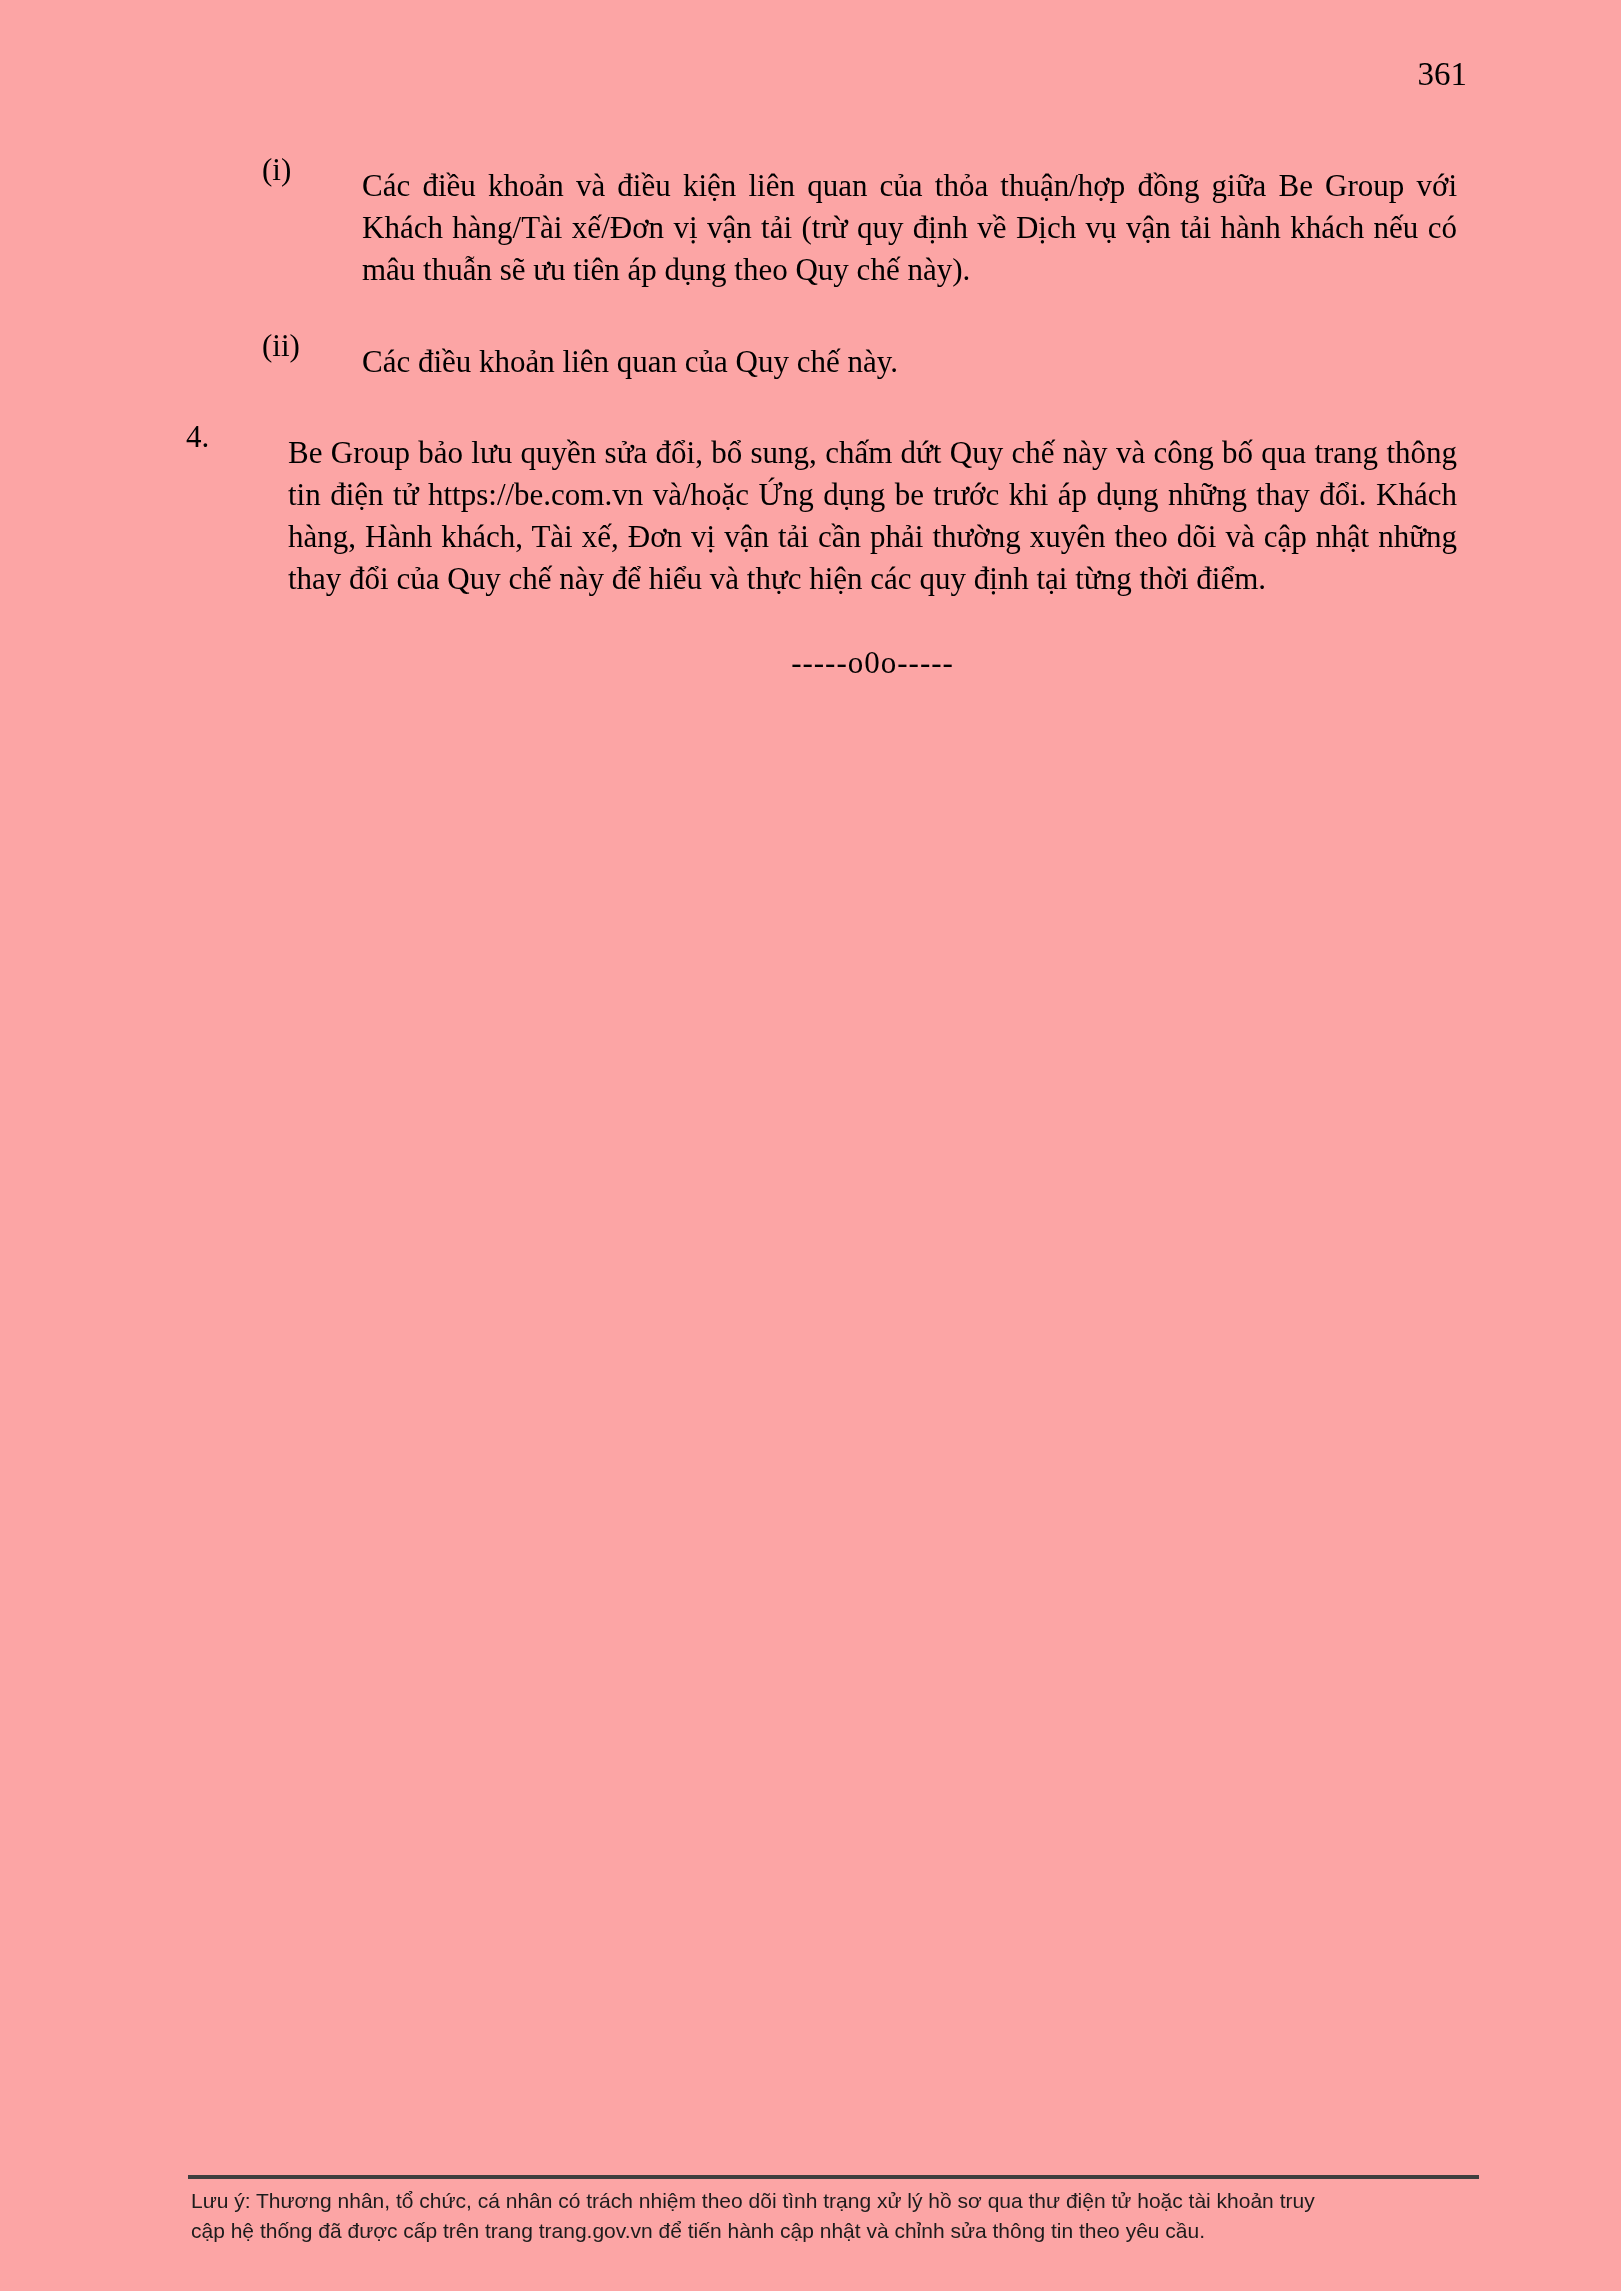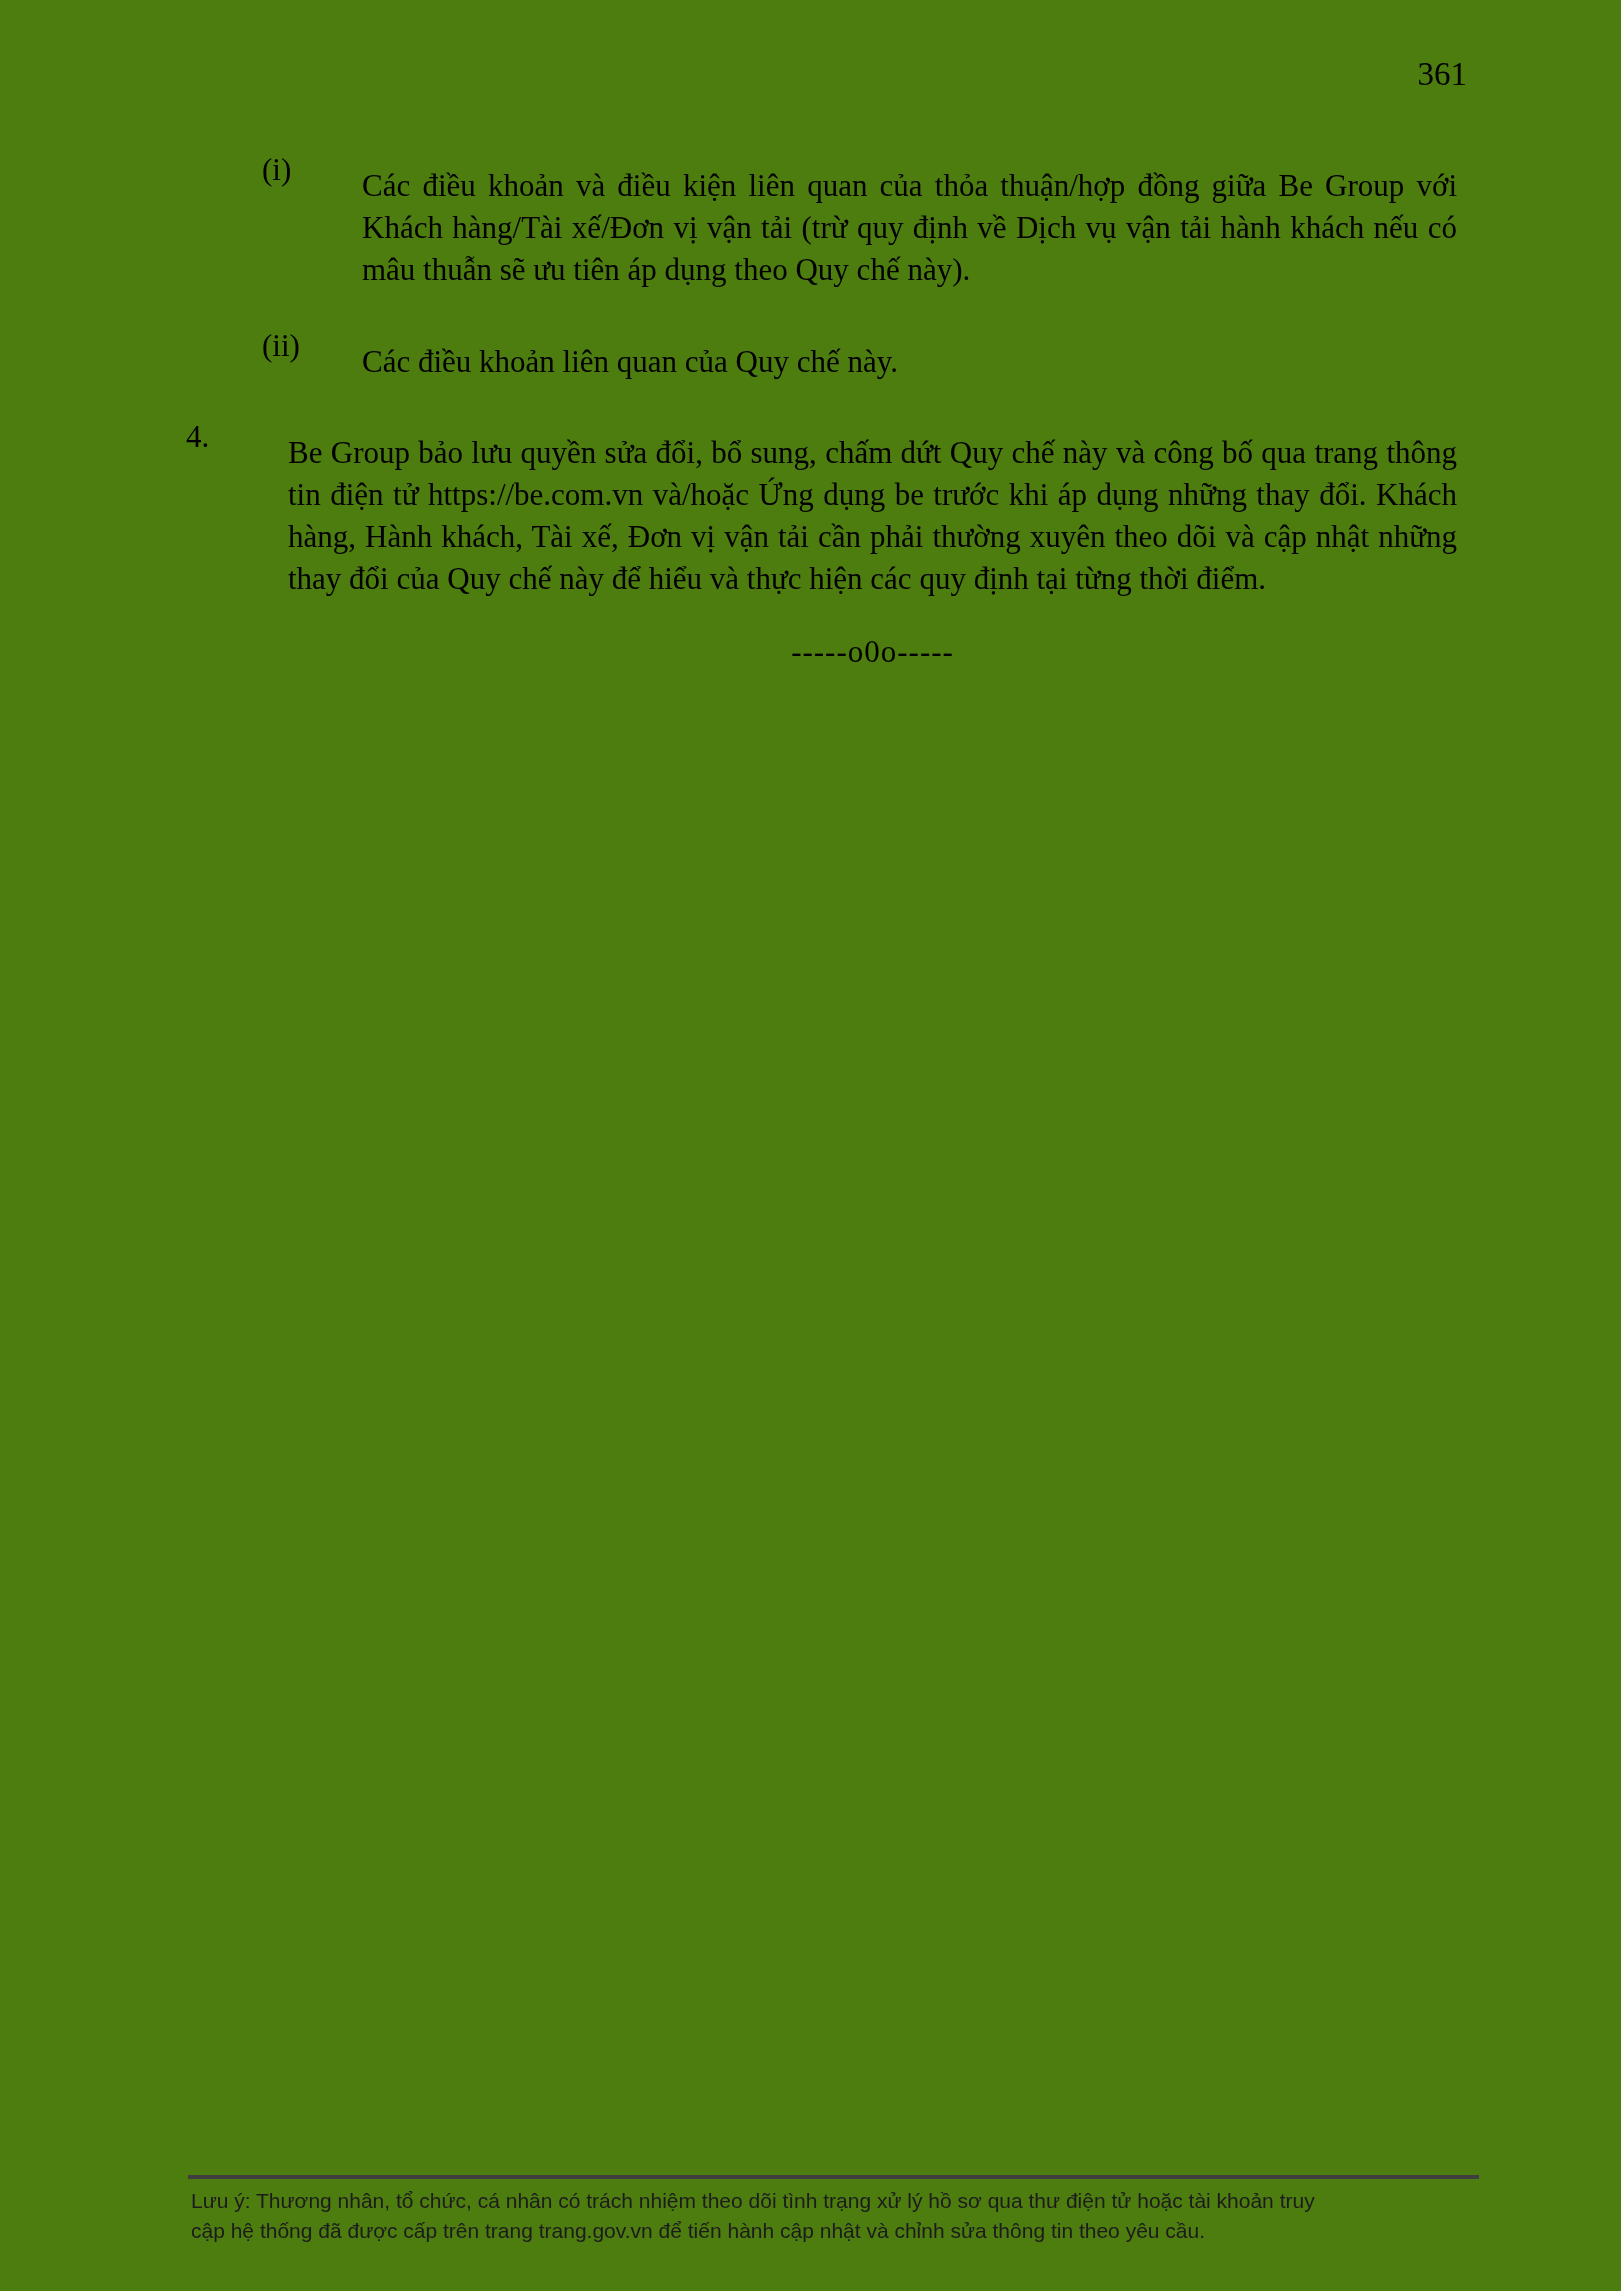--- a/index.html
+++ b/index.html
@@ -4,21 +4,21 @@
 <style>
   html, body {
     margin: 0;
     padding: 0;
     background: #ffffff;
   }
   .page {
     position: relative;
     width: 1621px;
     height: 2292px;
-    background: #4d7c0f;
+    background: #fca5a5;
     color: #000000;
     font-family: "Liberation Serif", "DejaVu Serif", serif;
     overflow: hidden;
   }
   .page-number {
     position: absolute;
     top: 55px;
     right: 154px;
     font-size: 33px;
     line-height: 39px;
@@ -45,21 +45,21 @@
   }
   .numbered-item .marker {
     flex: 0 0 86px;
   }
   .item-text {
     flex: 1;
     margin: 16px;
     text-align: justify;
   }
   .separator {
-    margin-top: 15px;
+    margin-top: 26px;
     margin-left: 86px;
     text-align: center;
     font-size: 31px;
     letter-spacing: 1px;
   }
   .footer-rule {
     position: absolute;
     left: 188px;
     top: 2175px;
     width: 1291px;

